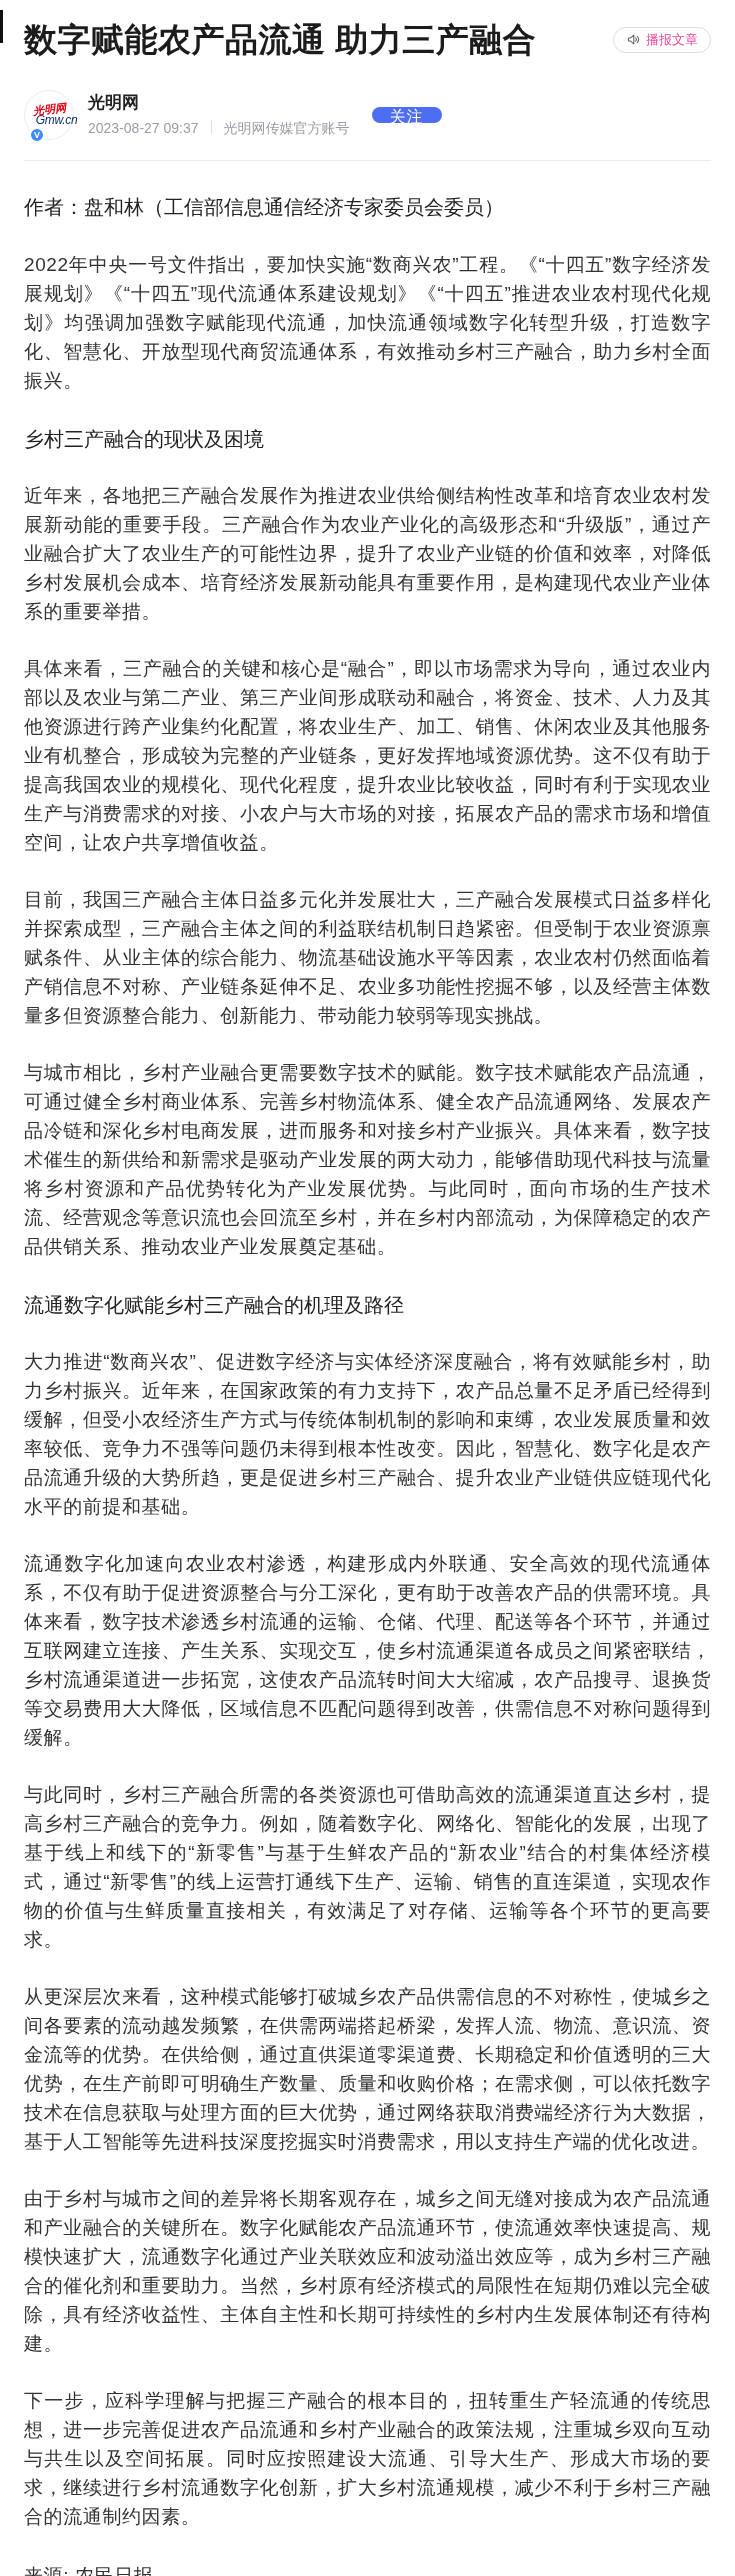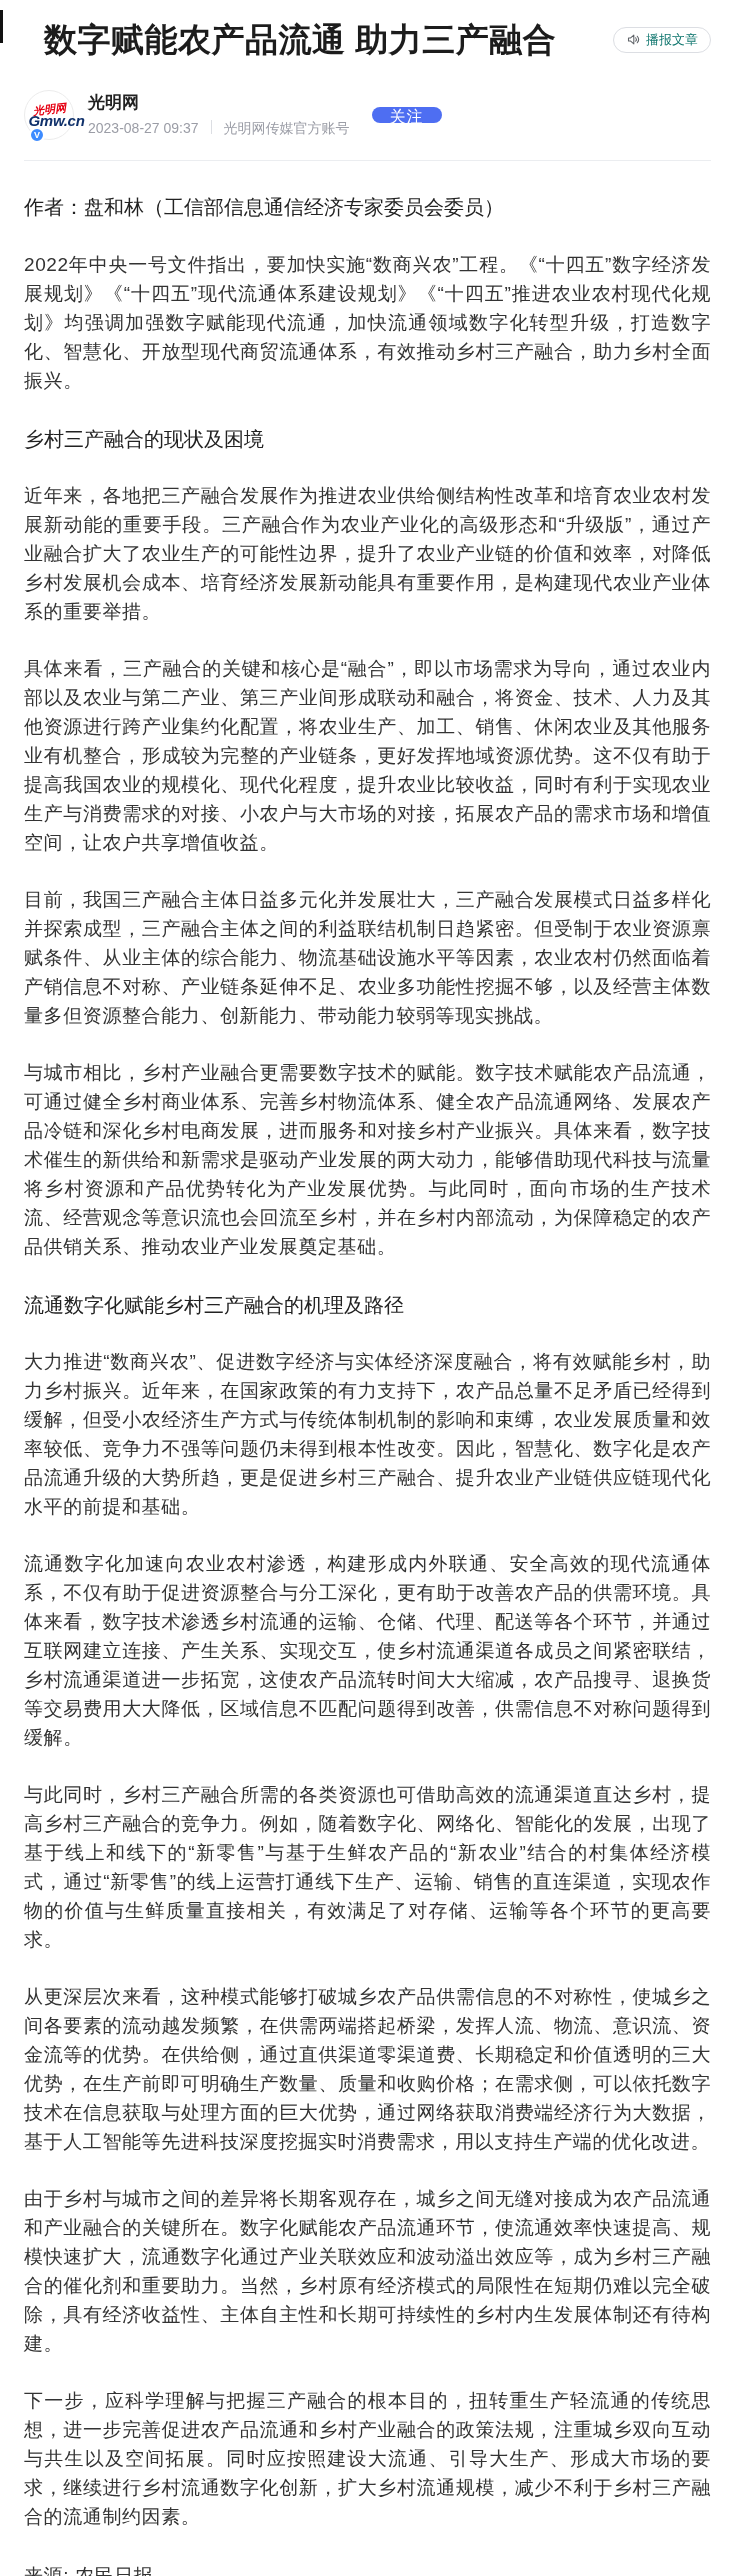--- a/index.html
+++ b/index.html
@@ -17,46 +17,46 @@
     width: 3px; height: 33px; background: #111;
   }
   .page { padding: 18px 24px 40px 24px; }
 
   
   .title-row {
     display: flex; align-items: center; justify-content: space-between;
   }
   h1.title {
     font-size: 33px; line-height: 1.32; font-weight: 700;
-    color: #1c1c1c; letter-spacing: 0.5px; white-space: nowrap; margin-left: 20px;
+    color: #1c1c1c; letter-spacing: 0.5px; white-space: nowrap;
   }
   .broadcast {
     display: inline-flex; align-items: center; gap: 5px;
     height: 26px; padding: 0 12px;
     background: #fff; border: 1px solid #dcdee3; border-radius: 14px;
-    color: #0f766e; font-size: 13px; cursor: pointer; flex: none;
+    color: #ec4899; font-size: 13px; cursor: pointer; flex: none;
     font-family: inherit;
   }
   .author-row {
     margin-top: 28px;
     display: flex; align-items: center;
   }
   .avatar {
     position: relative; width: 50px; height: 50px; flex: none;
     border: 1px solid #ececec; border-radius: 50%;
     background: #fff; cursor: pointer;
     display: flex; flex-direction: column; align-items: center; justify-content: center;
     overflow: visible;
   }
   .logo-cn {
     font-size: 11px; color: #e60012; font-style: italic; font-weight: 700;
     line-height: 12px; transform: rotate(-6deg); white-space: nowrap;
   }
   .logo-en {
-    font-size: 15px; color: #10316b; font-weight: 700; font-style: italic;
+    font-size: 12px; color: #10316b; font-weight: 400; font-style: italic;
     line-height: 11px; letter-spacing: -0.3px; margin-left: 15px;
   }
   .v-badge {
     position: absolute; left: 4px; bottom: -4px;
     width: 16px; height: 16px; border-radius: 50%;
     background: #3d8bff; border: 2px solid #fff;
     color: #fff; font-size: 9px; font-weight: 700;
     display: flex; align-items: center; justify-content: center;
   }
   .author-info { margin-left: 14px; }

